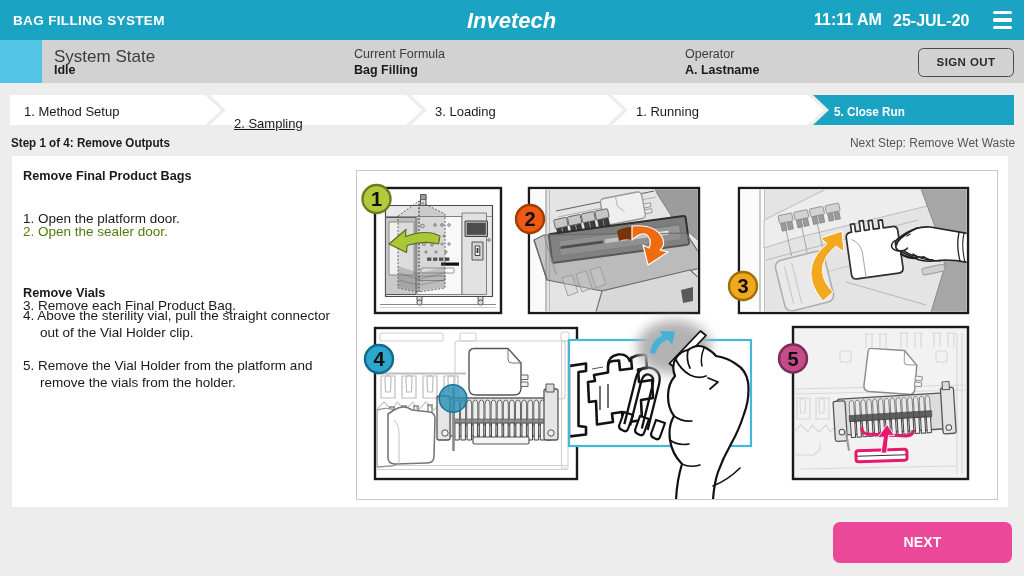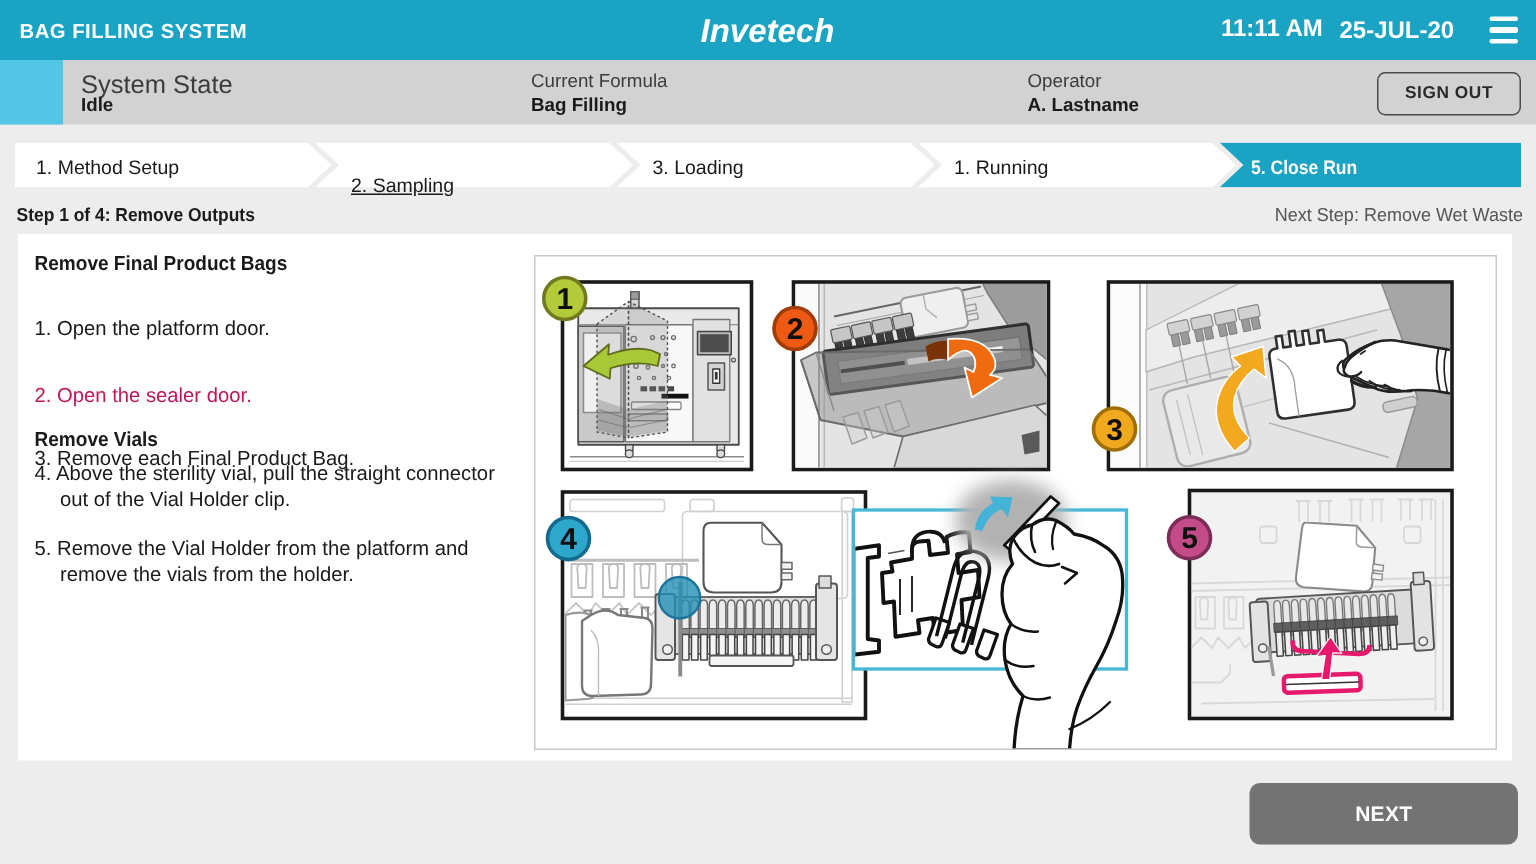--- a/index.html
+++ b/index.html
@@ -61,21 +61,21 @@
 <div class="abs" style="left:11px;top:136px;font-size:12.5px;color:#1a1a1a;font-weight:bold;transform:scaleX(0.93);transform-origin:left center;">Step 1 of 4: Remove Outputs</div>
 
 <div class="abs" style="right:9px;top:136px;font-size:12.5px;color:#555;transform:scaleX(0.96);transform-origin:right center;">Next Step: Remove Wet Waste</div>
 
 <div class="abs" style="left:12px;top:156px;width:996px;height:351px;background:#fff;"></div>
 
 <div class="abs" style="left:23px;top:168px;font-size:13.5px;font-weight:bold;color:#1a1a1a;transform:scaleX(0.94);transform-origin:left center;">Remove Final Product Bags</div>
 
 <div class="abs" style="left:23px;top:191px;font-size:13.5px;color:#1a1a1a;margin-top:20px;">1. Open the platform door.</div>
 
-<div class="abs" style="left:23px;top:224px;font-size:13.5px;color:#be185d;margin-top:32px;">2. Open the sealer door.</div>
+<div class="abs" style="left:23px;top:224px;font-size:13.5px;color:#4d7c0f;">2. Open the sealer door.</div>
 
 <div class="abs" style="left:23px;top:257px;font-size:13.5px;color:#1a1a1a;margin-top:41px;">3. Remove each Final Product Bag.</div>
 
 <div class="abs" style="left:23px;top:285px;font-size:13.5px;font-weight:bold;color:#1a1a1a;transform:scaleX(0.94);transform-origin:left center;">Remove Vials</div>
 
 <div class="abs" style="left:23px;top:307px;width:320px;font-size:13.5px;color:#1a1a1a;line-height:17px;text-indent:-17px;padding-left:17px;">4. Above the sterility vial, pull the straight connector out of the Vial Holder clip.</div>
 
 <div class="abs" style="left:23px;top:357px;width:320px;font-size:13.5px;color:#1a1a1a;line-height:17px;text-indent:-17px;padding-left:17px;">5. Remove the Vial Holder from the platform and remove the vials from the holder.</div>
 
 <svg class="abs" style="left:356px;top:170px;" width="642" height="337" viewBox="0 0 642 337">
@@ -617,13 +617,13 @@
     <text x="23" y="196" font-size="20" font-weight="bold" fill="#101010" text-anchor="middle" font-family="Liberation Sans, sans-serif">4</text>
   </g>
 
   <g>
     <circle cx="437" cy="188.5" r="14" fill="#c34b88" stroke="#7c2c56" stroke-width="2.4"></circle>
     <text x="437" y="195.5" font-size="20" font-weight="bold" fill="#101010" text-anchor="middle" font-family="Liberation Sans, sans-serif">5</text>
   </g>
 </g>
   </svg>
 
-<div class="abs" style="left:833px;top:522px;width:179px;height:41px;background:#737373;border-radius:7px;color:#fff;font-size:14px;font-weight:bold;text-align:center;line-height:41px;letter-spacing:0.2px;">NEXT</div>
+<div class="abs" style="left:833px;top:522px;width:179px;height:41px;background:#ec4899;border-radius:7px;color:#fff;font-size:14px;font-weight:bold;text-align:center;line-height:41px;letter-spacing:0.2px;">NEXT</div>
 
 </body></html>

